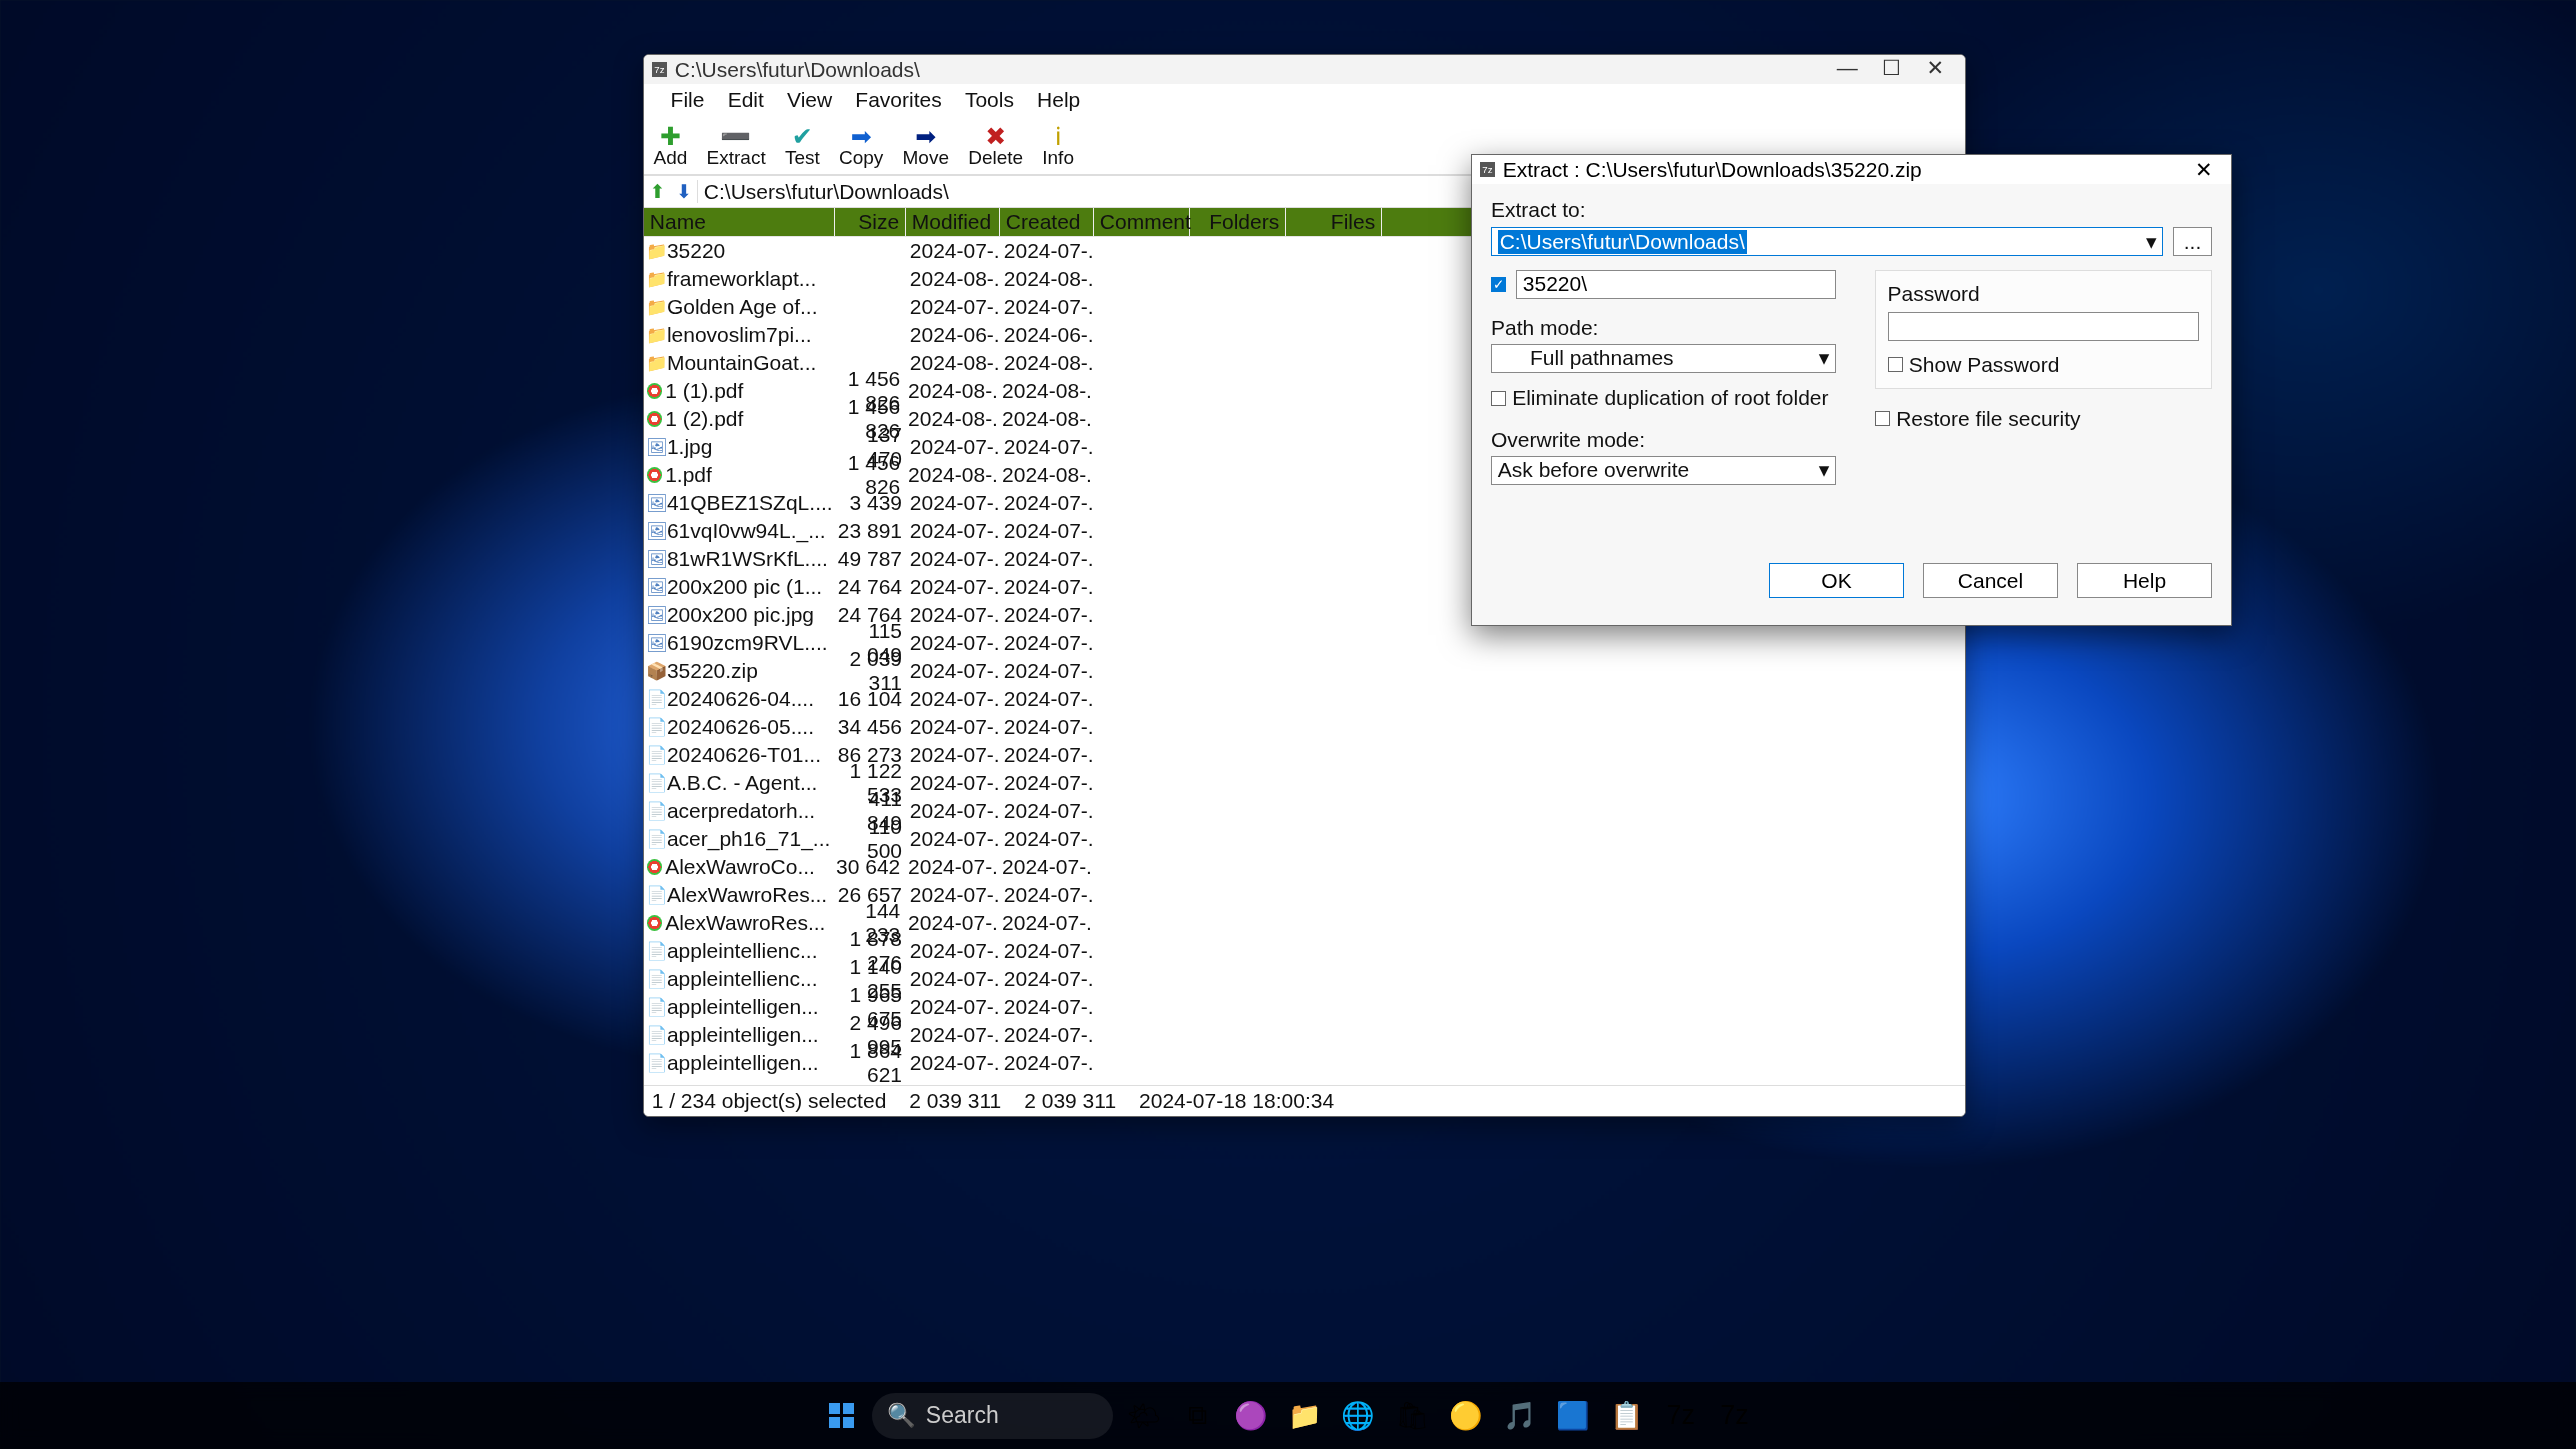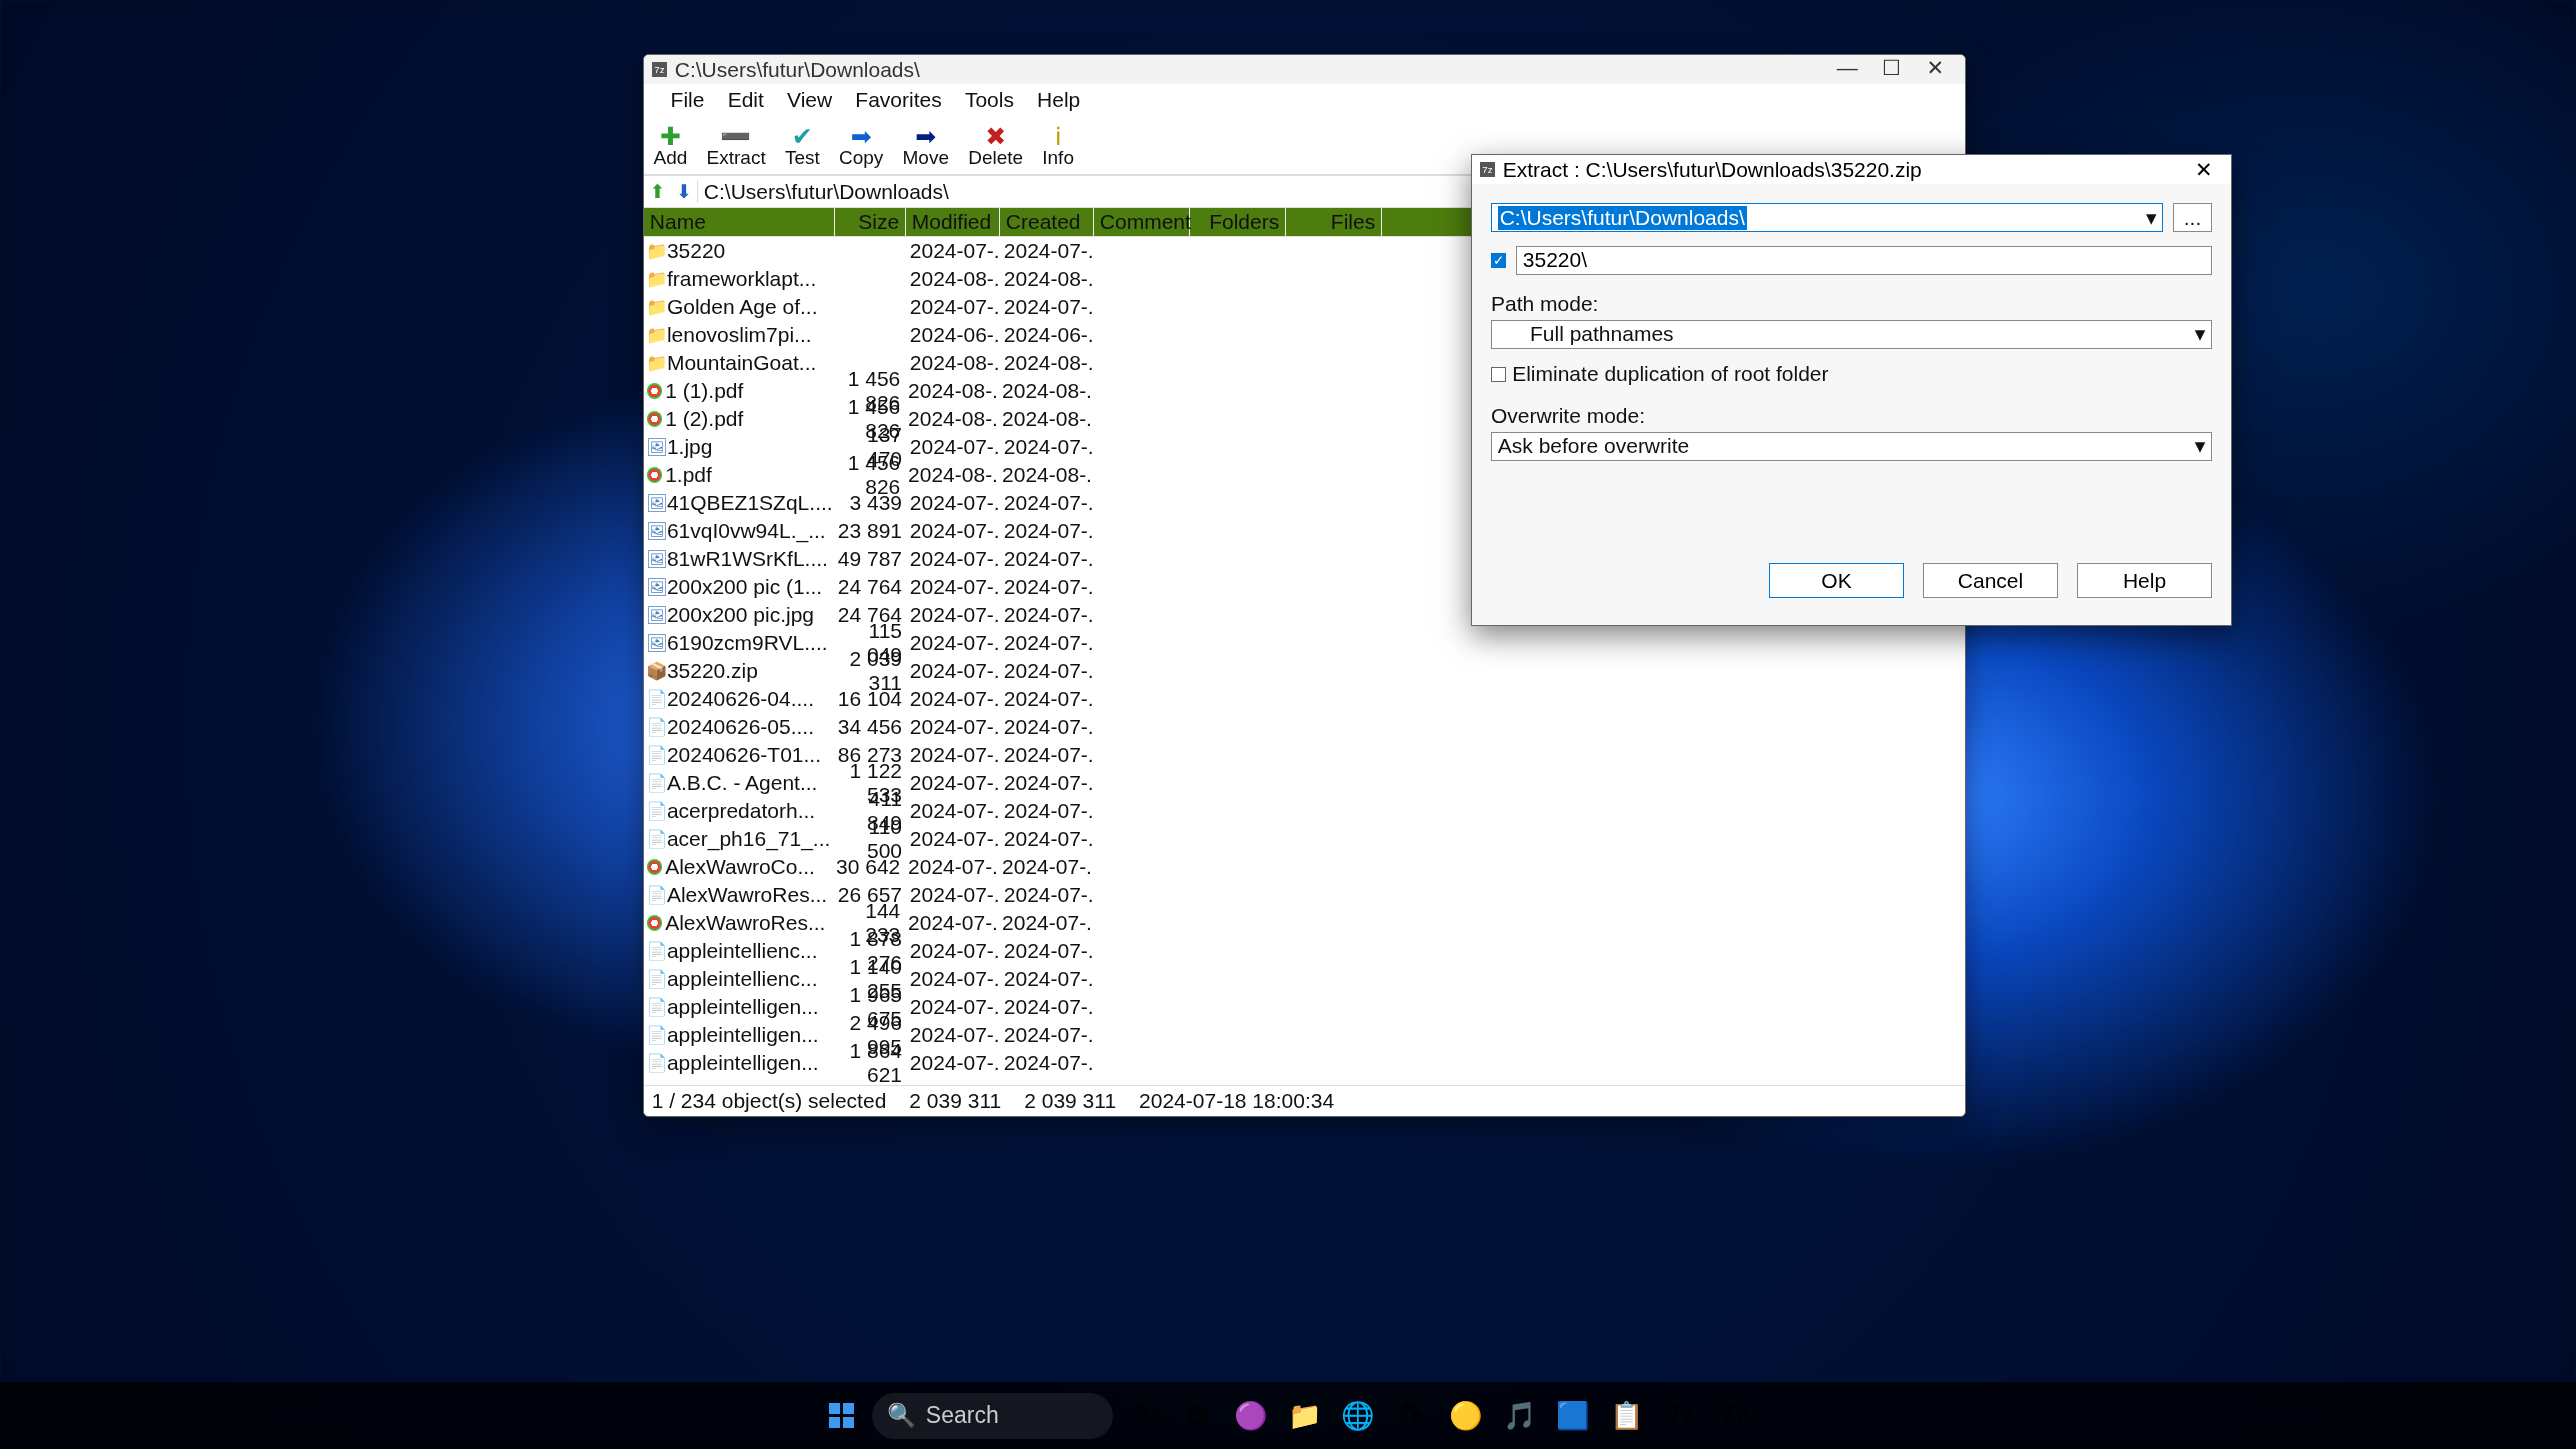--- a/index.html
+++ b/index.html
@@ -388,20 +388,21 @@
   </div>
 </div>
 
 <div class="dlg">
   <div class="dlg-title">
     <div class="icon-7z">7z</div>
     <div class="txt">Extract : C:\Users\futur\Downloads\35220.zip</div>
     <div class="x">✕</div>
   </div>
   <div class="dlg-body">
+    <label>Extract to:</label>
     <div class="dlg-row" style="margin-top:5.8px;">
       <div class="combo" style="flex:1;border-color:#0078d7;">
         <span class="sel-highlight">C:\Users\futur\Downloads\</span>
         <span>▾</span>
       </div>
       <div class="browse-btn">...</div>
     </div>
 
     <div class="two-col">
       <div class="left-col">
@@ -423,20 +424,34 @@
           <span>Eliminate duplication of root folder</span>
         </div>
 
         <label style="margin-top:17.3px;">Overwrite mode:</label>
         <div class="combo" style="margin-top:3.9px;">
           <span>Ask before overwrite</span>
           <span>▾</span>
         </div>
       </div>
 
+      <div class="right-col">
+        <div class="pw-box">
+          <label>Password</label>
+          <input type="text" style="width: 100%; margin-top: 5.8px;">
+          <div class="check" style="margin-top:11.6px;">
+            <div class="box"></div>
+            <span>Show Password</span>
+          </div>
+        </div>
+        <div class="check" style="margin-top:17.3px;">
+          <div class="box"></div>
+          <span>Restore file security</span>
+        </div>
+      </div>
     </div>
   </div>
   <div class="dlg-footer">
     <div class="btn primary">OK</div>
     <div class="btn">Cancel</div>
     <div class="btn">Help</div>
   </div>
 </div>
 
 <div class="taskbar">

